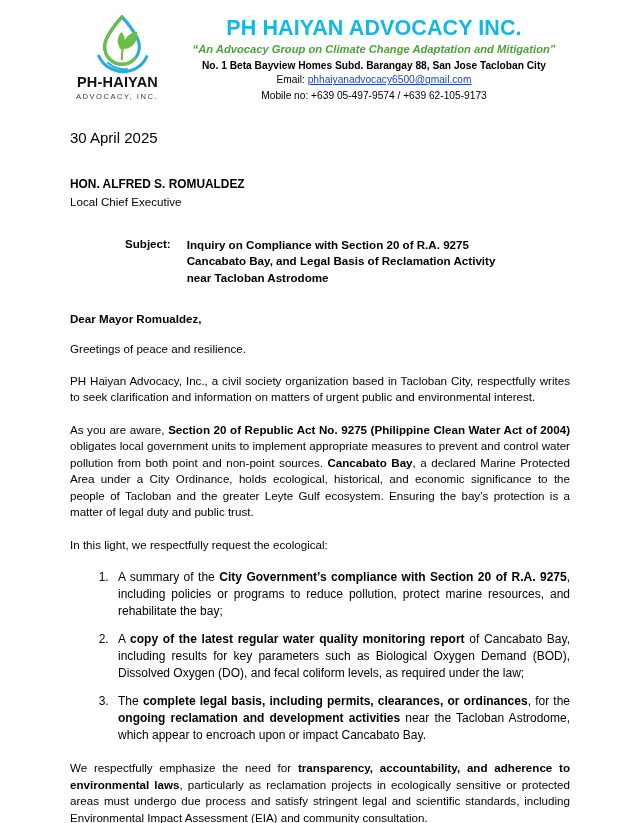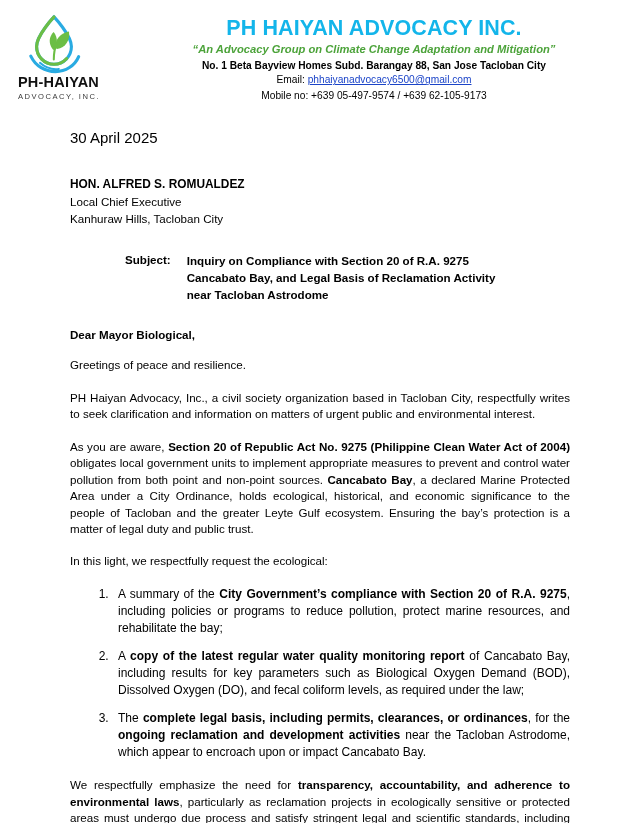--- a/index.html
+++ b/index.html
@@ -29,21 +29,21 @@
     align-items: flex-start;
     padding: 10px 18px 0 18px;
     box-sizing: border-box;
   }
 
   .logo-block {
     width: 140px;
     flex: 0 0 140px;
     display: flex;
     flex-direction: column;
-    align-items: flex-start;
+    align-items: flex-end;
     padding-top: 4px;
   }
 
   .logo-mark {
     width: 72px;
     height: 60px;
     display: block;
   }
 
   .logo-wordmark {
@@ -231,33 +231,32 @@
     </div>
   </div>
 
   <div class="letter-body">
 
     <div class="date-line">30 April 2025</div>
 
     <div class="recipient">
       <div class="rcpt-name">HON. ALFRED S. ROMUALDEZ</div>
       <div>Local Chief Executive</div>
-      <div>Kanhuraw Hills, Tacloban City</div>
     </div>
 
     <div class="subject-row">
       <div class="subject-label">Subject:</div>
       <div class="subject-text">
         <div>Inquiry on Compliance with Section 20 of R.A. 9275</div>
         <div>Cancabato Bay, and Legal Basis of Reclamation Activity</div>
         <div>near Tacloban Astrodome</div>
       </div>
     </div>
 
-    <div class="salutation">Dear Mayor Biological,</div>
+    <div class="salutation">Dear Mayor Romualdez,</div>
 
     <p class="para no-justify">Greetings of peace and resilience.</p>
 
     <p class="para">PH Haiyan Advocacy, Inc., a civil society organization based in Tacloban City, respectfully writes to seek clarification and information on matters of urgent public and environmental interest.</p>
 
     <p class="para"><span>As you are aware, </span><b>Section 20 of Republic Act No. 9275 (Philippine Clean Water Act of 2004)</b><span> obligates local government units to implement appropriate measures to prevent and control water pollution from both point and non-point sources. </span><b>Cancabato Bay</b><span>, a declared Marine Protected Area under a City Ordinance, holds ecological, historical, and economic significance to the people of Tacloban and the greater Leyte Gulf ecosystem. Ensuring the bay’s protection is a matter of legal duty and public trust.</span></p>
 
     <p class="para no-justify">In this light, we respectfully request the ecological:</p>
 
     <ol class="req-list">

